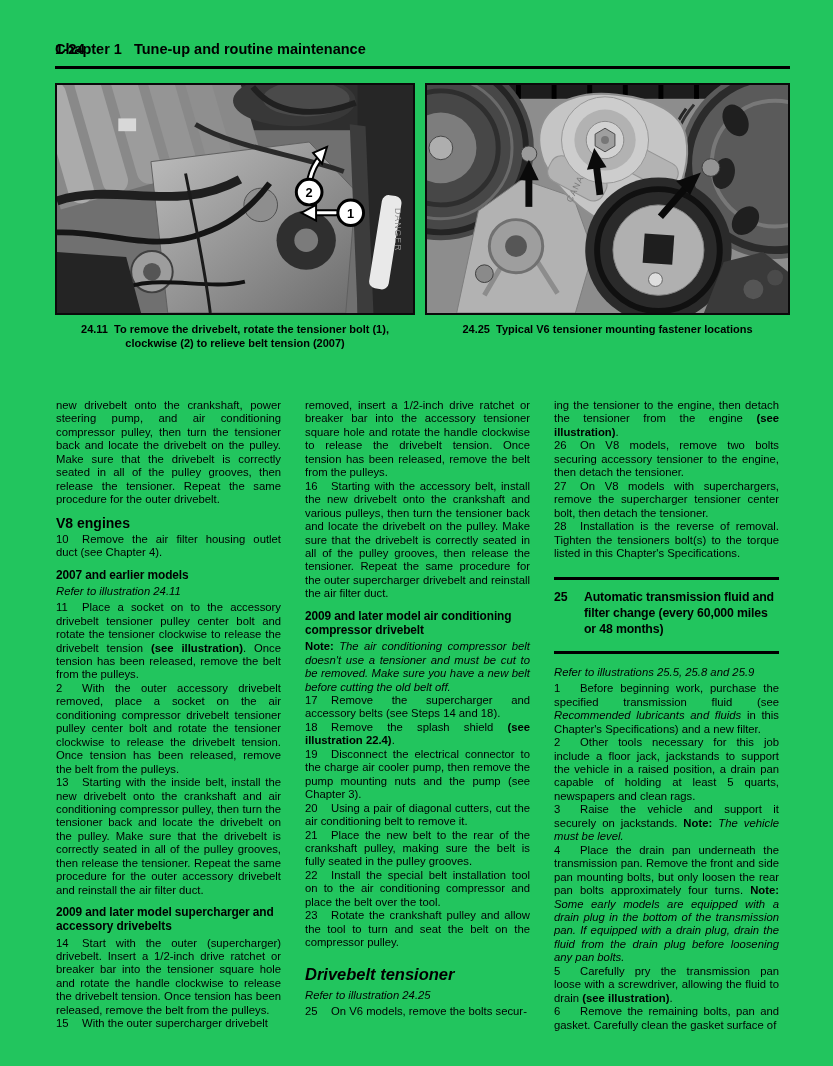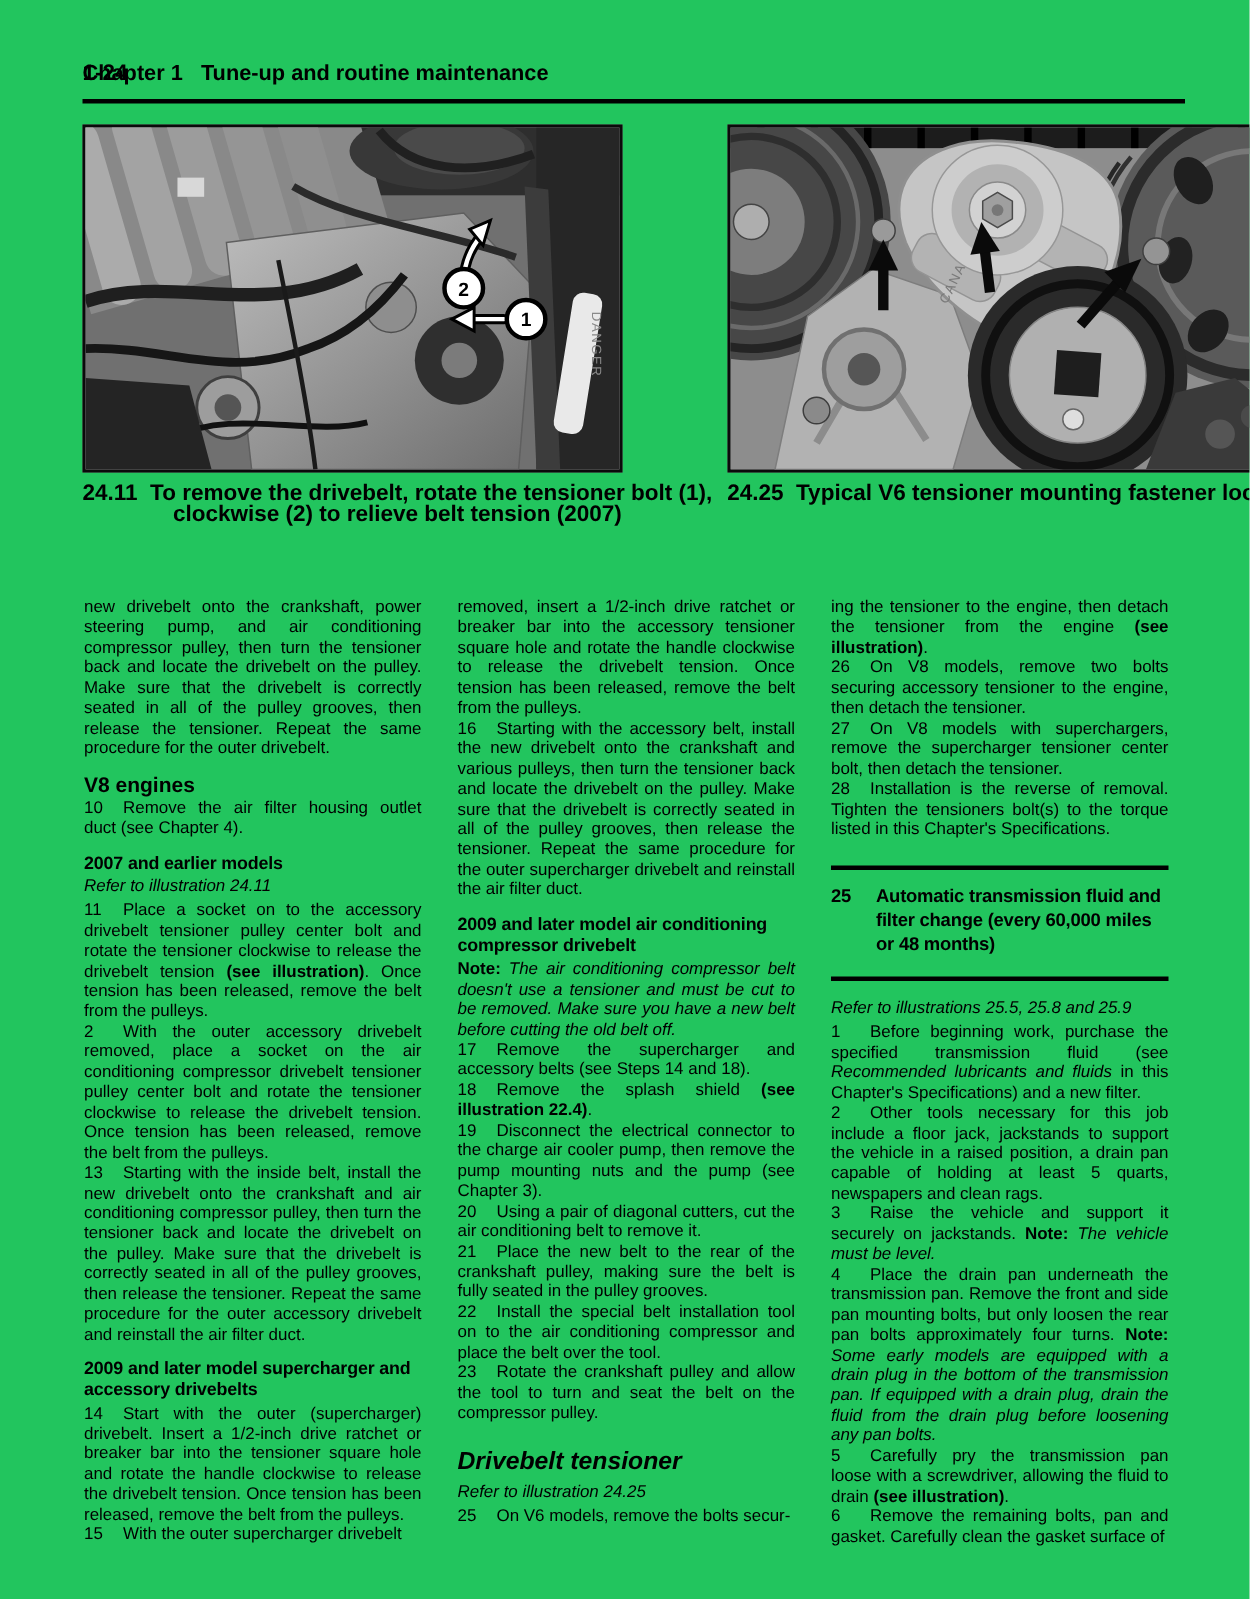--- a/index.html
+++ b/index.html
@@ -8,21 +8,21 @@
   
   .hdr{position:absolute;top:40px;left:55px;width:735px;height:22px;}
   .pgnum{position:absolute;left:0;top:0;font-size:15px;font-weight:bold;}
   .chap{position:absolute;left:0;right:0;top:1px;text-align:left;font-size:14.5px;font-weight:bold;white-space:pre;}
   .rule{position:absolute;top:66px;left:55px;width:735px;height:3px;background:#000;}
   
   .figures{position:absolute;top:83px;left:55px;width:735px;display:flex;gap:10px;}
   .figure{display:flex;flex-direction:column;}
   .photo{box-sizing:border-box;border:2px solid #0a0a0a;background:#777;}
   .photo svg{display:block;}
-  .caption{margin-top:7px;text-align:center;font-size:15px;font-weight:bold;line-height:14px;}
+  .caption{margin-top:7px;text-align:center;font-size:11px;font-weight:bold;line-height:14px;}
   .caption div{white-space:pre;}
   
   .cols{position:absolute;top:399px;left:56px;width:723px;display:flex;gap:24px;}
   .col{width:225px;font-size:11.3px;line-height:13.45px;}
   .blk{margin:0;}
   .para,.step{text-align:justify;}
   .step .num{display:inline-block;width:26px;}
   .b{font-weight:bold;}
   .i{font-style:italic;}
   .h1{font-size:16.5px;font-weight:bold;font-style:italic;margin:15px 0 5px;line-height:19px;}

